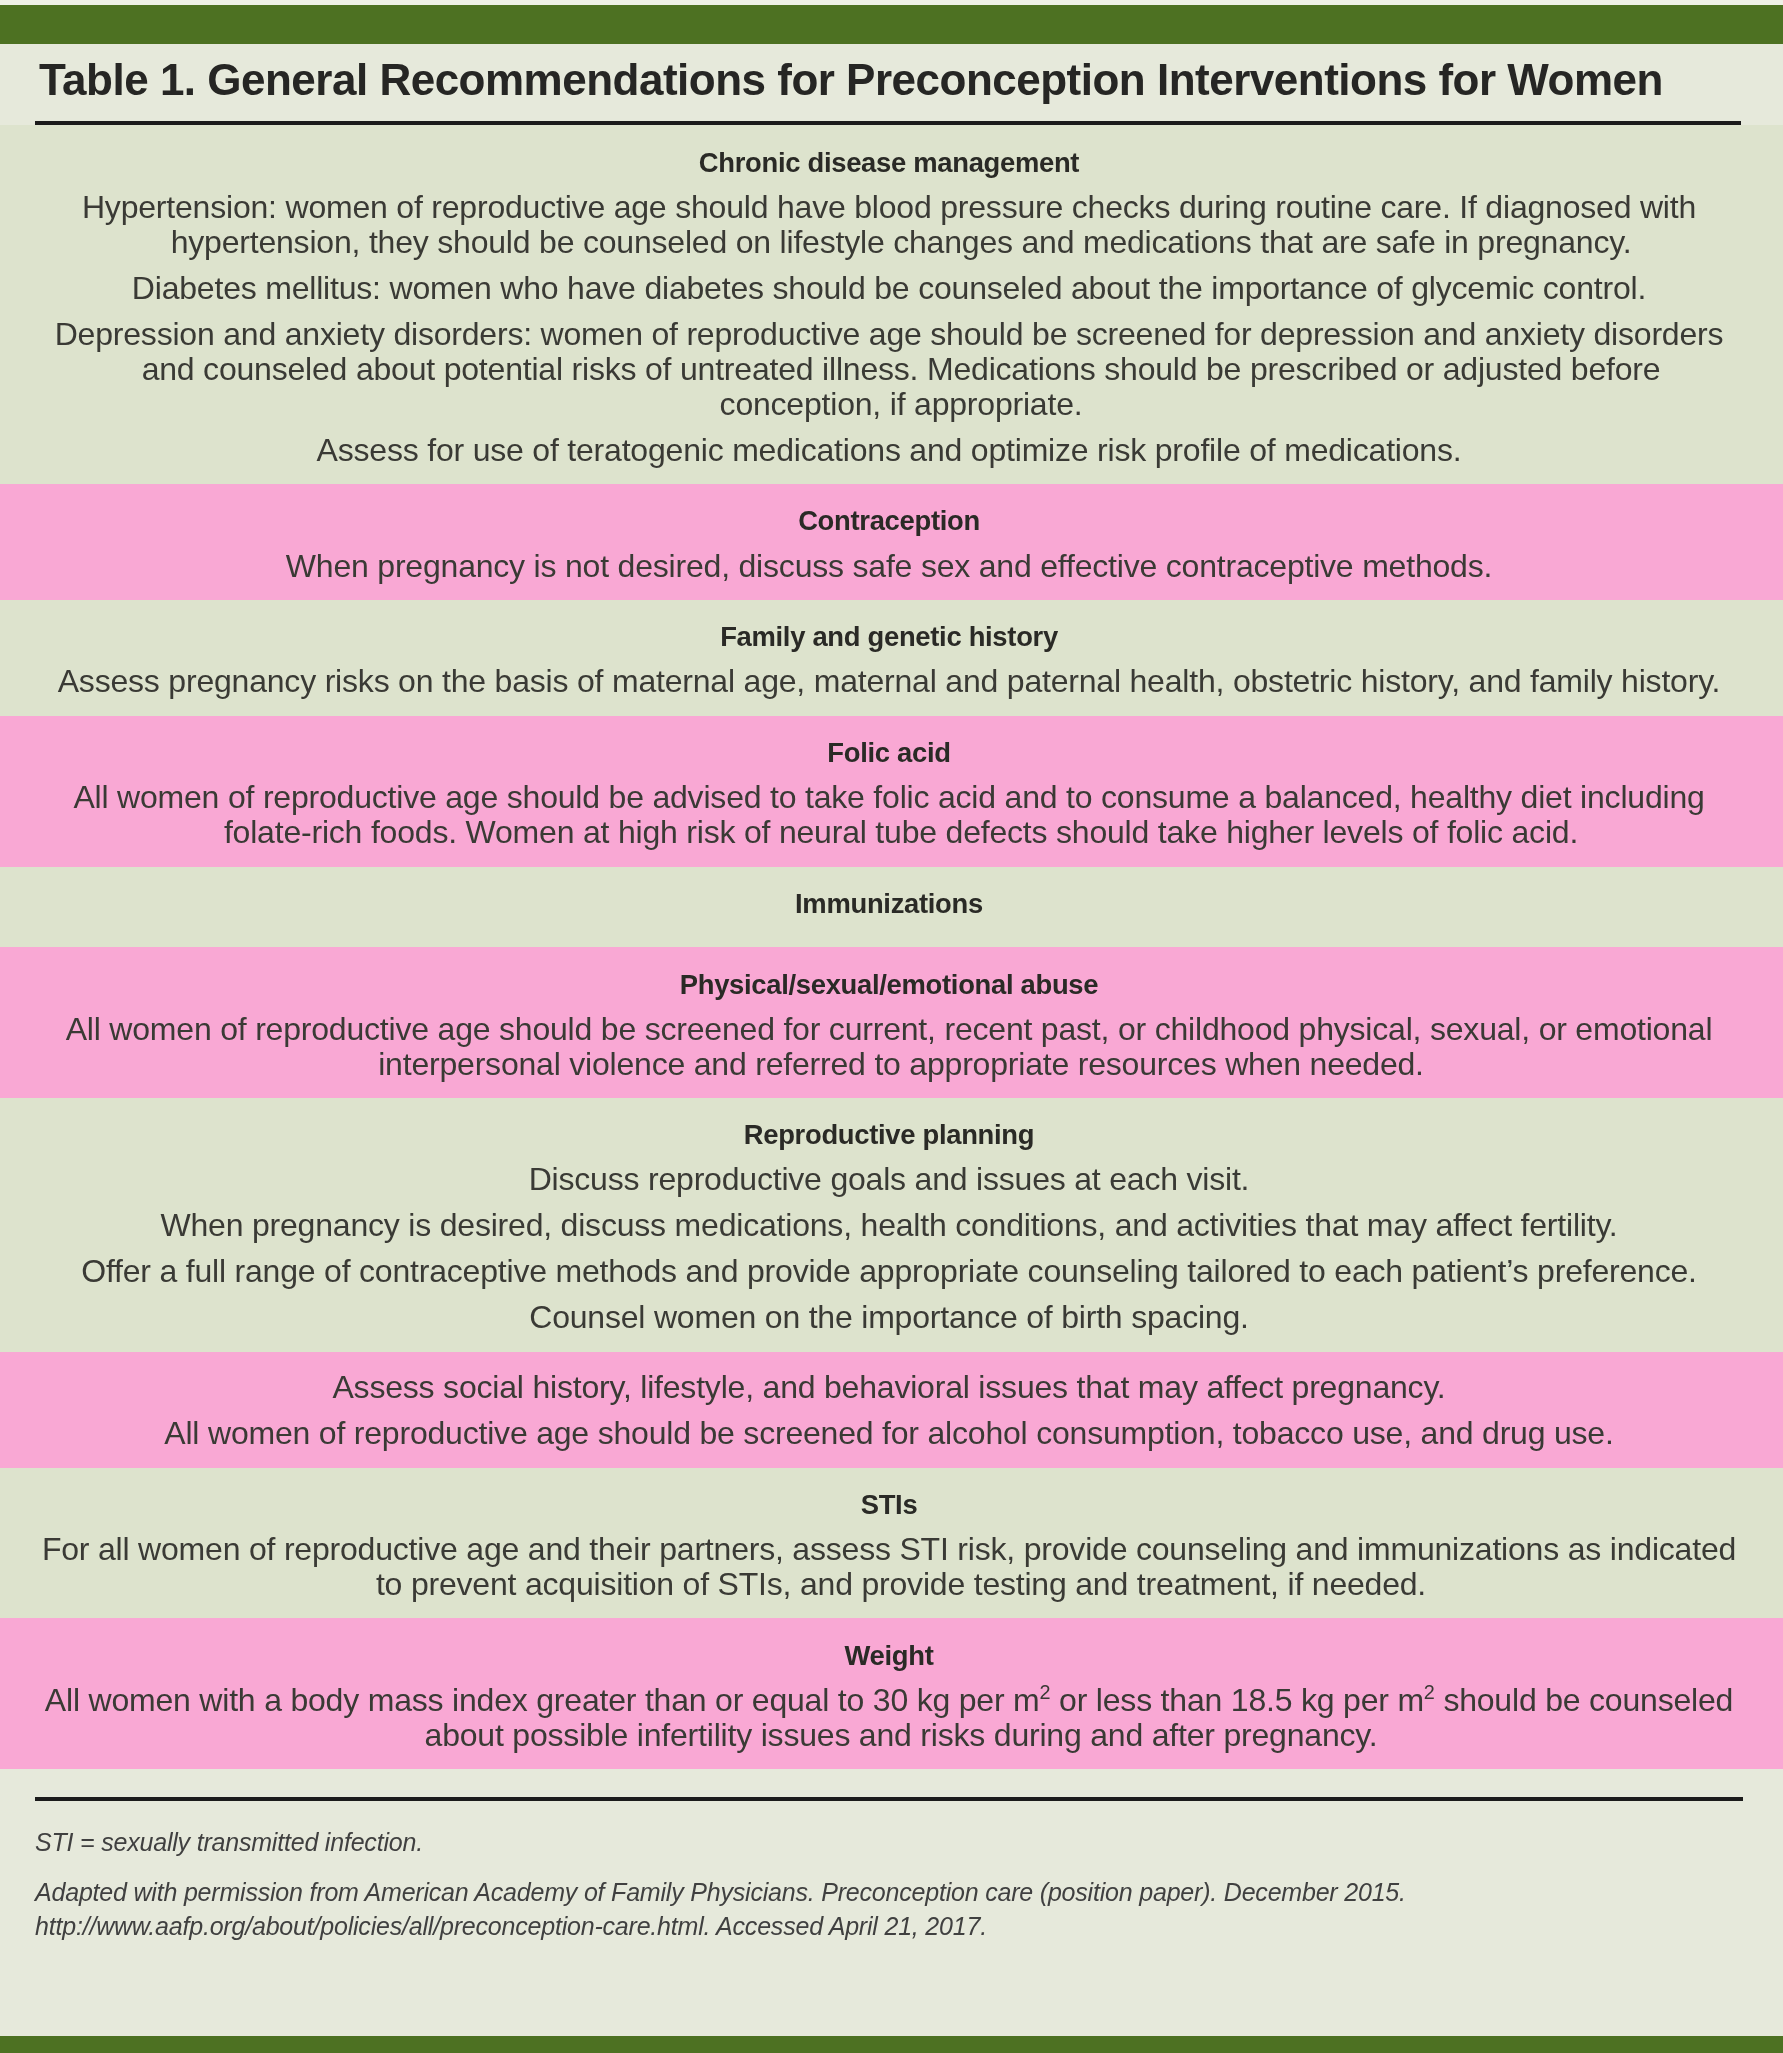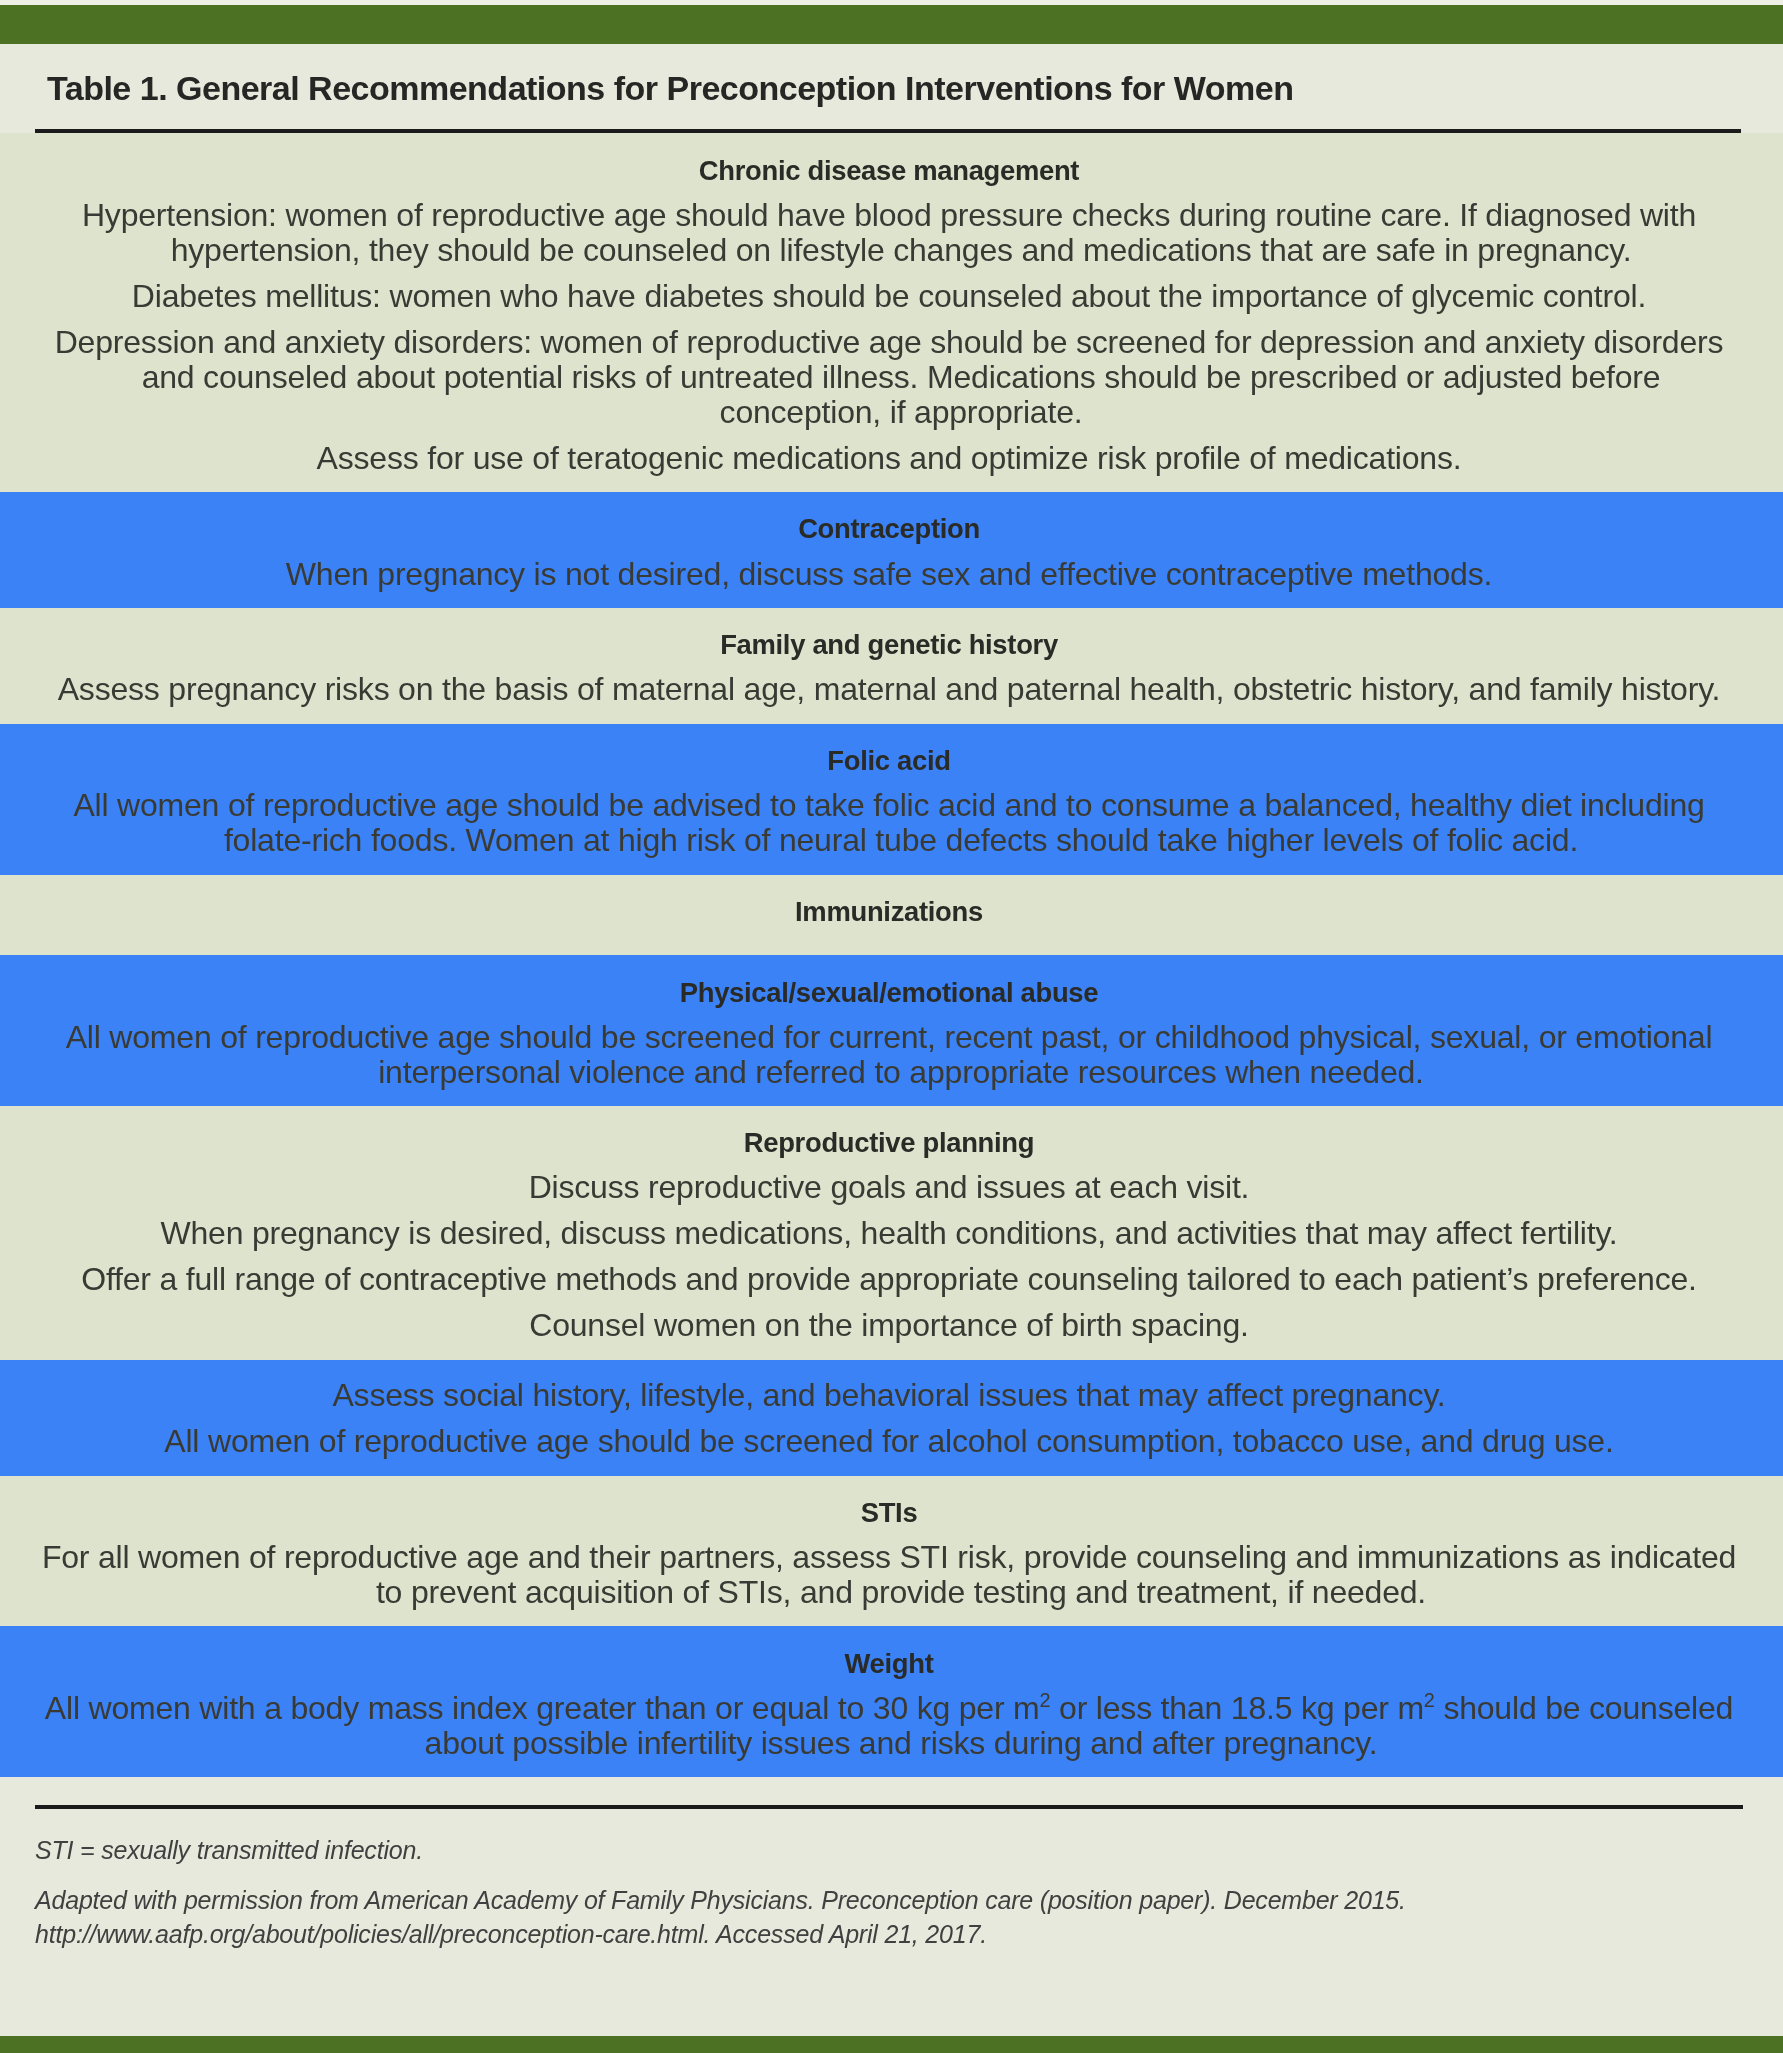--- a/index.html
+++ b/index.html
@@ -9,29 +9,29 @@
     background: #e6e9db;
     font-family: "Liberation Sans", "DejaVu Sans", sans-serif;
     color: #3a3a35;
   }
   .top-strip { height: 4.6px; background: #eef0e6; }
   .olive-bar { height: 39px; background: #4d7122; }
   .bottom-bar { position: absolute; left: 0; right: 0; bottom: 0; height: 17.4px; background: #4d7122; }
 
   .table-head { padding: 12.8px 43px 0 35px; }
   .table-title {
-    margin: 12px;
-    font-size: 34px; font-weight: bold; color: #262624;
+    margin: 4px;
+    font-size: 44px; font-weight: bold; color: #262624;
     letter-spacing: -0.5px; line-height: 40px;
   }
   .head-rule { border: none; border-top: 4.6px solid #1b1b1b; margin: 21px 0 0 0; }
 
   .band { padding: 18.3px 41px 16.4px 35px; text-align: center; }
   .band.green { background: #dde3cd; }
-  .band.white { background: #3b82f6; }
+  .band.white { background: #f9a8d4; }
   .band h2 {
     margin: 0 0 9.1px 0;
     font-size: 27.4px; font-weight: bold; color: #2a2a26;
     letter-spacing: -0.3px; line-height: 37px;
   }
   .item {
     margin: 0 0 11px 0;
     font-size: 32px; font-weight: 400; line-height: 35px;
     letter-spacing: -0.2px;
     padding-left: 24px; text-indent: -24px; 

